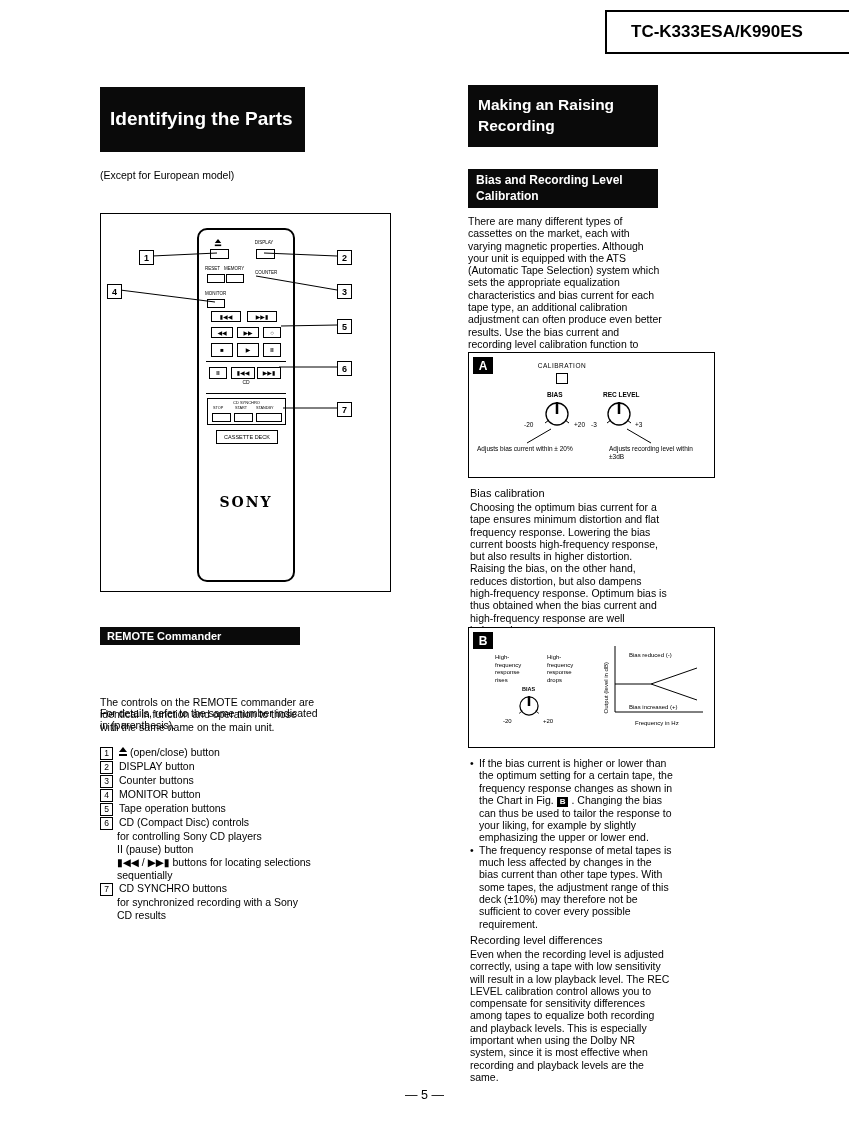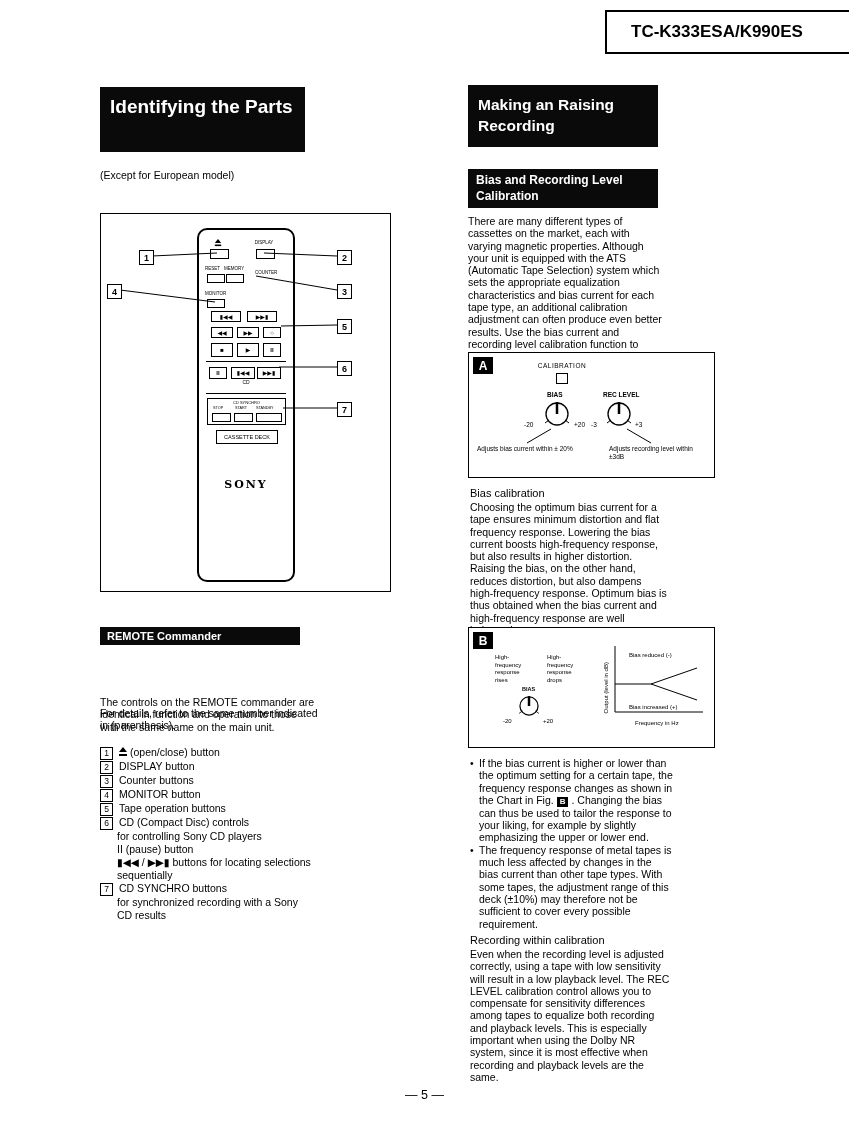--- a/index.html
+++ b/index.html
@@ -14,21 +14,21 @@
   .subhead { position:absolute; font-size:11px; font-weight:normal; }
 
   
   #model-box { position:absolute; left:605px; top:10px; width:244px; height:44px;
     border-top:2px solid #000; border-left:2px solid #000; border-bottom:2px solid #000;
     box-sizing:border-box; display:flex; align-items:center; padding-left:24px;
     font-size:17px; font-weight:bold; }
 
   
   #left-title { position:absolute; left:100px; top:87px; width:205px; height:65px;
-    padding:8px 10px; font-size:19px; line-height:1.25; }
+    padding:20px 10px; font-size:19px; line-height:1.25; }
   #except-note { position:absolute; left:100px; top:169px; font-size:10.5px; }
   #remote-figure { position:absolute; left:100px; top:213px; width:289px; height:377px;
     border:1px solid #000; }
   #remote-body { position:absolute; left:96px; top:14px; width:94px; height:350px;
     border:2px solid #000; border-radius:10px; background:#fff; }
   .rc-btn { position:absolute; border:1px solid #000; background:#fff;
     display:flex; align-items:center; justify-content:center; font-size:6px; line-height:1; }
   .rc-label { position:absolute; font-size:4.5px; line-height:1; white-space:nowrap; }
   .rc-divider { position:absolute; left:7px; width:80px; border-top:1px solid #000; }
   .callout { position:absolute; width:13px; height:13px; border:1.5px solid #000;
@@ -134,21 +134,21 @@
         <div class="rc-label" style="left:5px;top:8px;font-size:3.8px">STOP</div>
         <div class="rc-label" style="left:27px;top:8px;font-size:3.8px">START</div>
         <div class="rc-label" style="left:48px;top:8px;font-size:3.8px">STANDBY</div>
         <div class="rc-btn" style="left:4px;top:14px;width:17px;height:7px"></div>
         <div class="rc-btn" style="left:26px;top:14px;width:17px;height:7px"></div>
         <div class="rc-btn" style="left:48px;top:14px;width:24px;height:7px"></div>
       </div>
 
       <div style="position:absolute;left:17px;top:200px;width:60px;height:12px;border:1px solid #000;display:flex;align-items:center;justify-content:center;font-size:5.5px">CASSETTE DECK</div>
 
-      <div style="position:absolute;left:0;top:248px;width:94px;text-align:center;font-family:'DejaVu Serif',serif;font-weight:bold;font-size:11px;letter-spacing:2px">SONY</div>
+      <div style="position:absolute;left:0;top:264px;width:94px;text-align:center;font-family:'DejaVu Serif',serif;font-weight:bold;font-size:14px;letter-spacing:2px">SONY</div>
     </div>
 
     <svg id="callout-lines" width="289" height="377">
       <line x1="51" y1="42" x2="116" y2="39"></line>
       <line x1="236" y1="42" x2="163" y2="39"></line>
       <line x1="236" y1="76" x2="155" y2="62"></line>
       <line x1="19" y1="76" x2="114" y2="88"></line>
       <line x1="236" y1="111" x2="180" y2="112"></line>
       <line x1="236" y1="153" x2="178" y2="153"></line>
       <line x1="236" y1="194" x2="182" y2="194"></line>
@@ -282,18 +282,18 @@
     <div class="bullet">
       <span class="b-dot">•</span>
       <span class="b-text"><span>If the bias current is higher or lower than the optimum setting for a certain tape, the frequency response changes as shown in the Chart in Fig.</span><span class="inline-fig">B</span><span>. Changing the bias can thus be used to tailor the response to your liking, for example by slightly emphasizing the upper or lower end.</span></span>
     </div>
     <div class="bullet">
       <span class="b-dot">•</span>
       <span class="b-text">The frequency response of metal tapes is much less affected by changes in the bias current than other tape types. With some tapes, the adjustment range of this deck (±10%) may therefore not be sufficient to cover every possible requirement.</span>
     </div>
   </div>
 
-  <div class="subhead" style="left:470px;top:934px">Recording within calibration</div>
+  <div class="subhead" style="left:470px;top:934px">Recording level differences</div>
   <p class="para" style="left:470px;top:948px;width:200px">Even when the recording level is adjusted correctly, using a tape with low sensitivity will result in a low playback level. The REC LEVEL calibration control allows you to compensate for sensitivity differences among tapes to equalize both recording and playback levels. This is especially important when using the Dolby NR system, since it is most effective when recording and playback levels are the same.</p>
 
   <div id="page-num">— 5 —</div>
 
 </div>
 
 </body></html>

